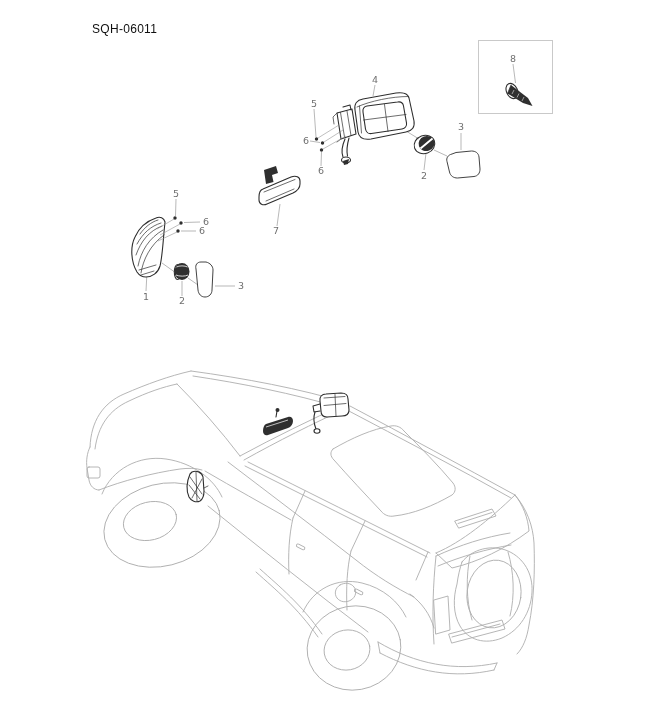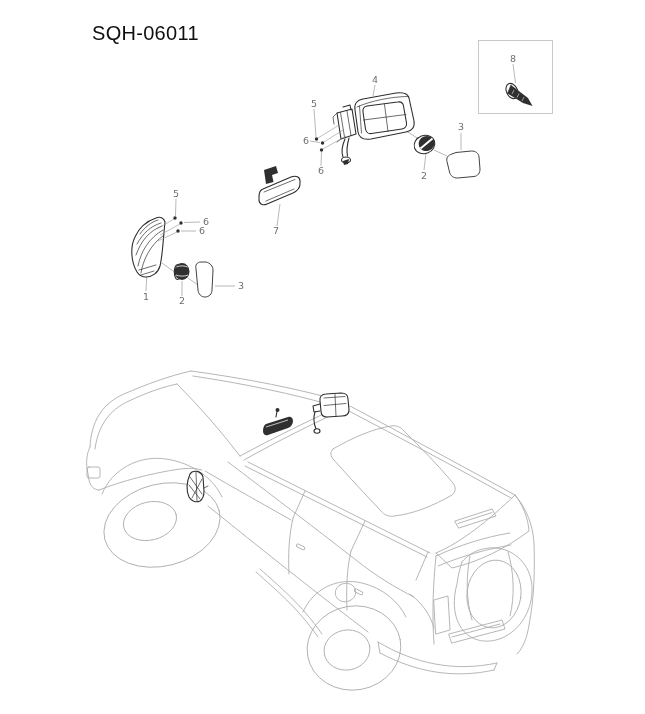--- a/index.html
+++ b/index.html
@@ -9,21 +9,21 @@
     --leader:#9a9a9a;
     --box-border:#c9c9c9;
     --background:#ffffff;
   }
   html,body{margin:0;padding:0;}
   body{
     width:645px;height:714px;background:var(--background);
     font-family:"Liberation Sans",sans-serif;position:relative;overflow:hidden;
   }
   .title{
-    position:absolute;left:92px;top:22px;font-size:20px;color:#101010;
+    position:absolute;left:92px;top:22px;font-size:12px;color:#101010;
     letter-spacing:.3px;font-family:"Liberation Sans",sans-serif;
   }
   svg{position:absolute;left:0;top:0;}
   .pl{stroke:var(--part-line);fill:none;stroke-width:1.1;stroke-linecap:round;stroke-linejoin:round;}
   .plf{stroke:var(--part-line);fill:#ffffff;stroke-width:1.1;stroke-linejoin:round;}
   .pmed{stroke:var(--part-line);fill:none;stroke-width:.7;stroke-linecap:round;}
   .pthin{stroke:#8a8a8a;fill:none;stroke-width:.55;}
   .cl{stroke:var(--car-line);fill:none;stroke-width:.9;stroke-linejoin:round;stroke-linecap:round;}
   .ld{stroke:var(--leader);fill:none;stroke-width:.7;}
   .dk{fill:#2f2f2f;stroke:none;}

